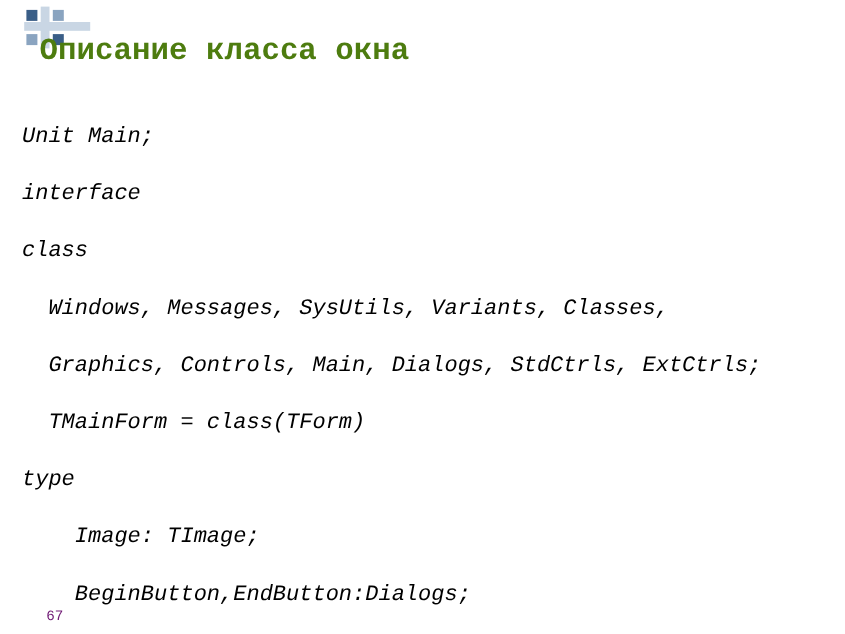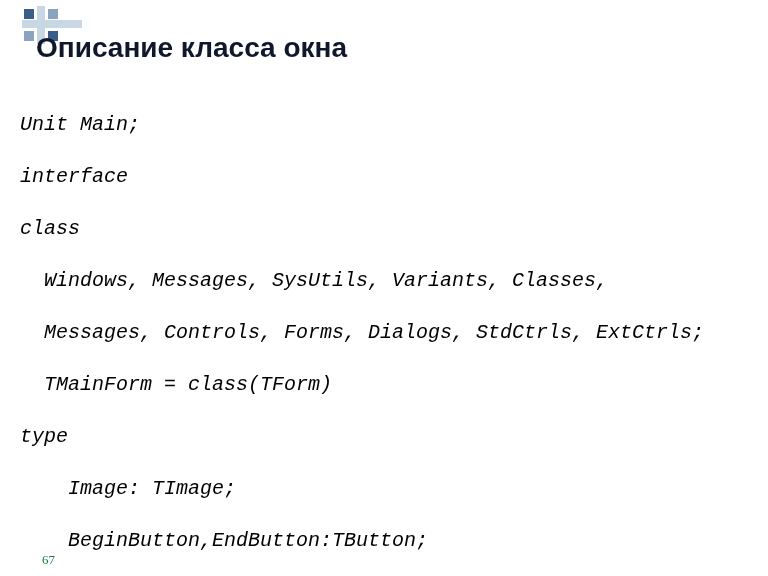--- a/index.html
+++ b/index.html
@@ -30,22 +30,22 @@
     position: absolute;
     width: 10px;
     height: 10px;
   }
   .slide-title {
     position: absolute;
     top: 32px;
     left: 36px;
     font-size: 28px;
     font-weight: bold;
-    color: #0f172a;
-    font-family: Liberation Sans, sans-serif;
+    color: #4d7c0f;
+    font-family: Liberation Mono, monospace;
   }
   .code-block {
     position: absolute;
     top: 86px;
     left: 20px;
     width: 730px;
     font-family: "Courier New", Courier, monospace;
     font-size: 20px;
     line-height: 26px;
     color: #000000;
@@ -53,22 +53,22 @@
   }
   .code-line {
     display: block;
     font-style: italic;
   }
   .page-num {
     position: absolute;
     left: 42px;
     bottom: 8px;
     font-size: 13px;
-    color: #15803d;
-    font-family: Liberation Serif, serif;
+    color: #701a75;
+    font-family: Liberation Mono, monospace;
   }
 </style>
 </head>
 <body>
 
 <div class="logo">
   <div class="bar-h" style="left:0;top:14px;width:60px;height:8px;"></div>
   <div class="bar-v" style="left:15px;top:0;width:8px;height:38px;"></div>
   <div class="sq" style="left:2px;top:3px;background:#3a5e87;"></div>
   <div class="sq" style="left:26px;top:3px;background:#8aa4c0;"></div>
@@ -76,25 +76,25 @@
   <div class="sq" style="left:26px;top:25px;background:#3a5e87;"></div>
 </div>
 
 <div class="slide-title">Описание класса окна</div>
 
 <div class="code-block">
 <span class="code-line">Unit Main;</span>
 <span class="code-line">interface</span>
 <span class="code-line">class</span>
 <span class="code-line">  Windows, Messages, SysUtils, Variants, Classes,</span>
-<span class="code-line">  Messages, Controls, Forms, Dialogs, StdCtrls, ExtCtrls;</span>
+<span class="code-line">  Graphics, Controls, Main, Dialogs, StdCtrls, ExtCtrls;</span>
 <span class="code-line">  TMainForm = class(TForm)</span>
 <span class="code-line">type</span>
 <span class="code-line">    Image: TImage;</span>
-<span class="code-line">    BeginButton,EndButton:TButton;</span>
+<span class="code-line">    BeginButton,EndButton:Dialogs;</span>
 
 
 
 
 
 
 <span class="code-line"></span>
 
 </div>
 

